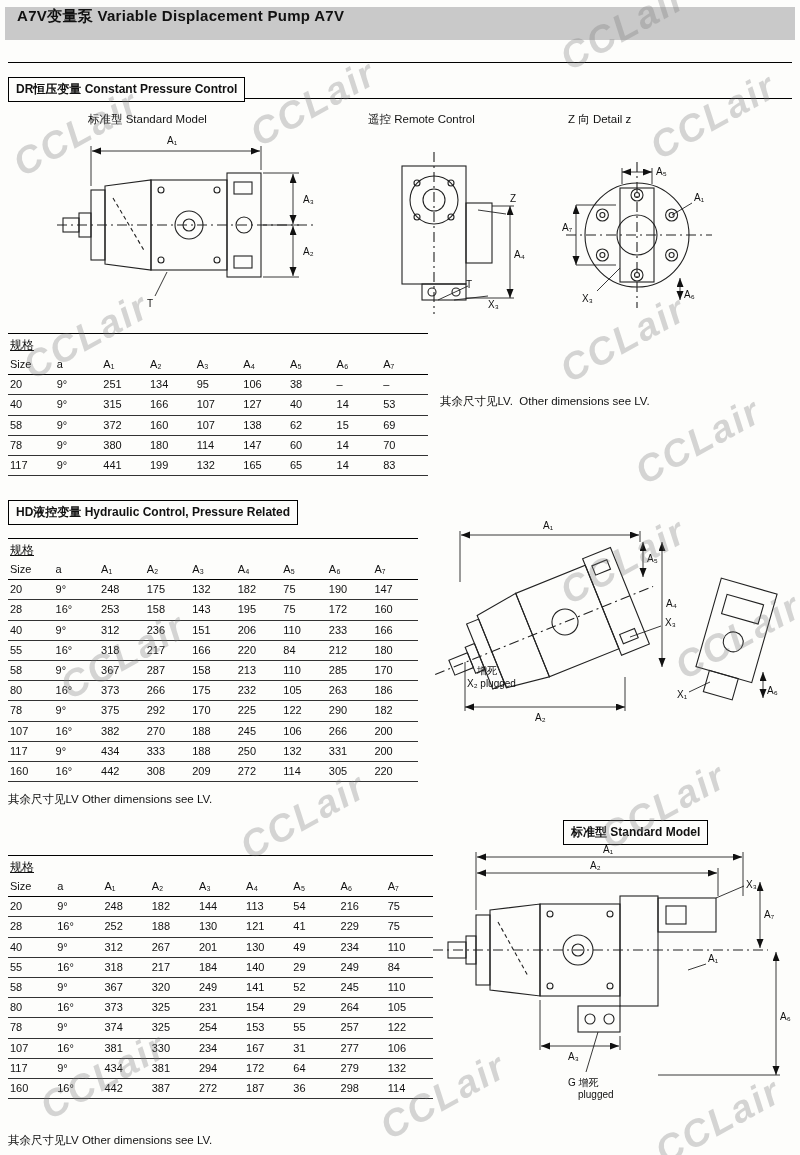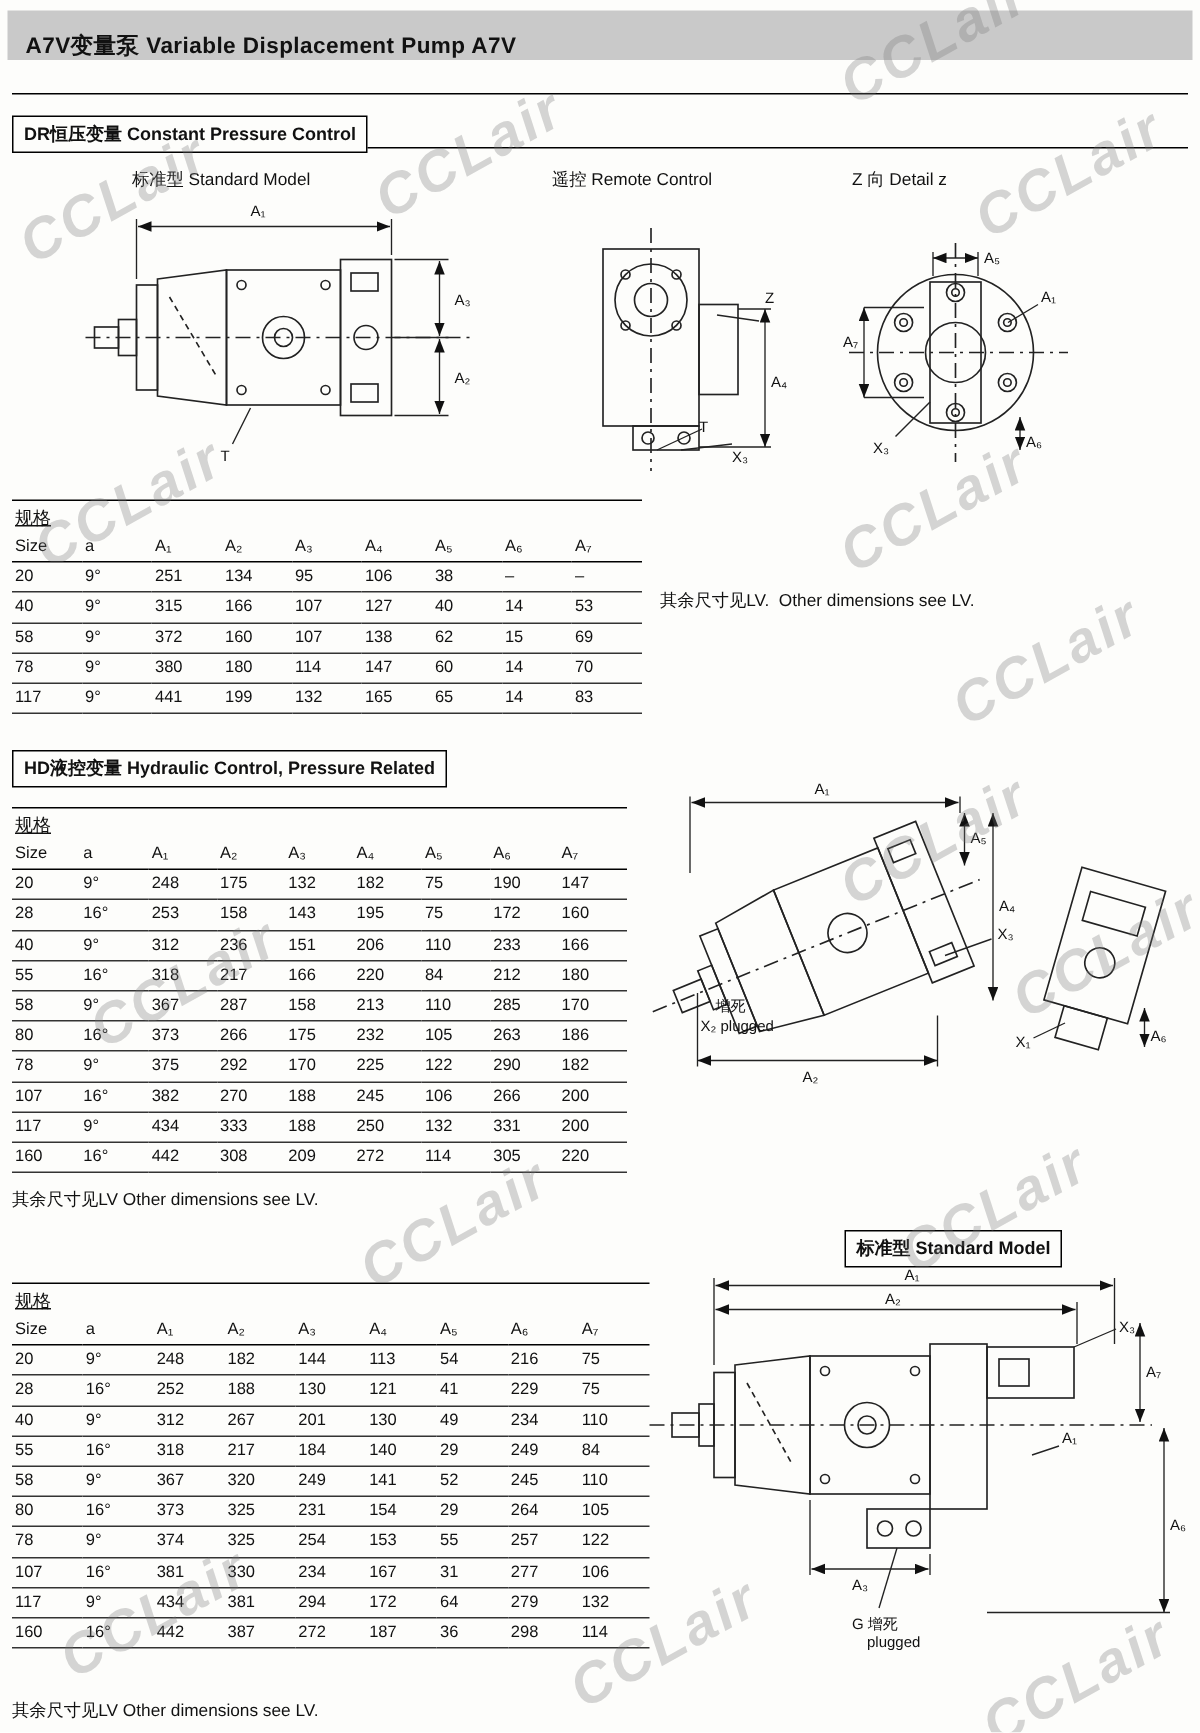--- a/index.html
+++ b/index.html
@@ -1,21 +1,21 @@
 <!DOCTYPE html>
 <html><head>
 <meta charset="utf-8">
 <style>
   * { margin:0; padding:0; box-sizing:border-box; }
   html,body { background:#ffffff; }
   body { font-family:"Liberation Sans", sans-serif; color:#111; }
   .page { position:relative; width:800px; height:1155px; background:#fdfdfb; overflow:hidden; margin:0 auto; }
 
   .header-bar { position:absolute; top:7px; left:5px; right:5px; height:33px;
-    background:#c9c9c9; display:flex; align-items:flex-end; padding-left:12px;
+    background:#c9c9c9; display:flex; align-items:flex-start; padding-left:12px;
     font-size:15px; font-weight:bold; letter-spacing:0.3px; }
 
   .rule { position:absolute; border-top:1.3px solid #000; }
 
   .boxed { position:absolute; border:1px solid #000; padding:3px 7px;
     font-size:12px; font-weight:bold; background:#fdfdfb; white-space:nowrap; }
 
   .diag-label { position:absolute; font-size:11.5px; white-space:nowrap; }
 
   .tbl-block { position:absolute; border-top:1.5px solid #000; font-size:11px; }

